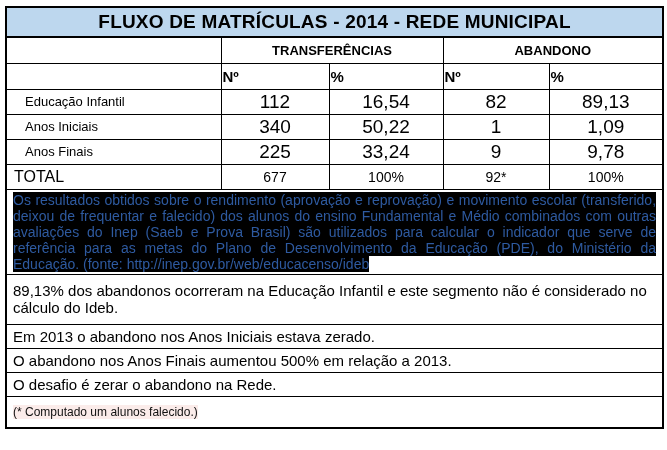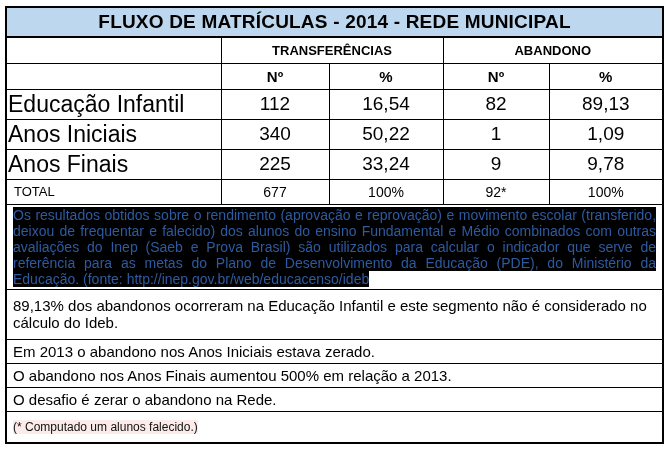--- a/index.html
+++ b/index.html
@@ -41,40 +41,39 @@
   tr.group-row td {
     font-weight: bold;
     font-size: 13px;
     text-align: center;
     height: 26px;
   }
   
   tr.sub-row td {
     font-weight: bold;
     font-size: 15px;
-    text-align: center;
     height: 26px;
   }
   
   tr.data-row td {
     font-size: 19px;
     text-align: center;
     height: 25px;
   }
   tr.data-row td.label {
-    font-size: 23px;
+    font-size: 13px;
     text-align: left;
-    padding-left: 1px;
+    padding-left: 18px;
   }
   tr.total-row td {
     font-size: 14px;
     height: 25px;
   }
   tr.total-row td.label {
-    font-size: 13px;
+    font-size: 16px;
     padding-left: 7px;
   }
   
   tr.note-row td {
     font-size: 15px;
     text-align: left;
     padding: 3px 6px;
     height: 24px;
   }
   tr.para-row td {

